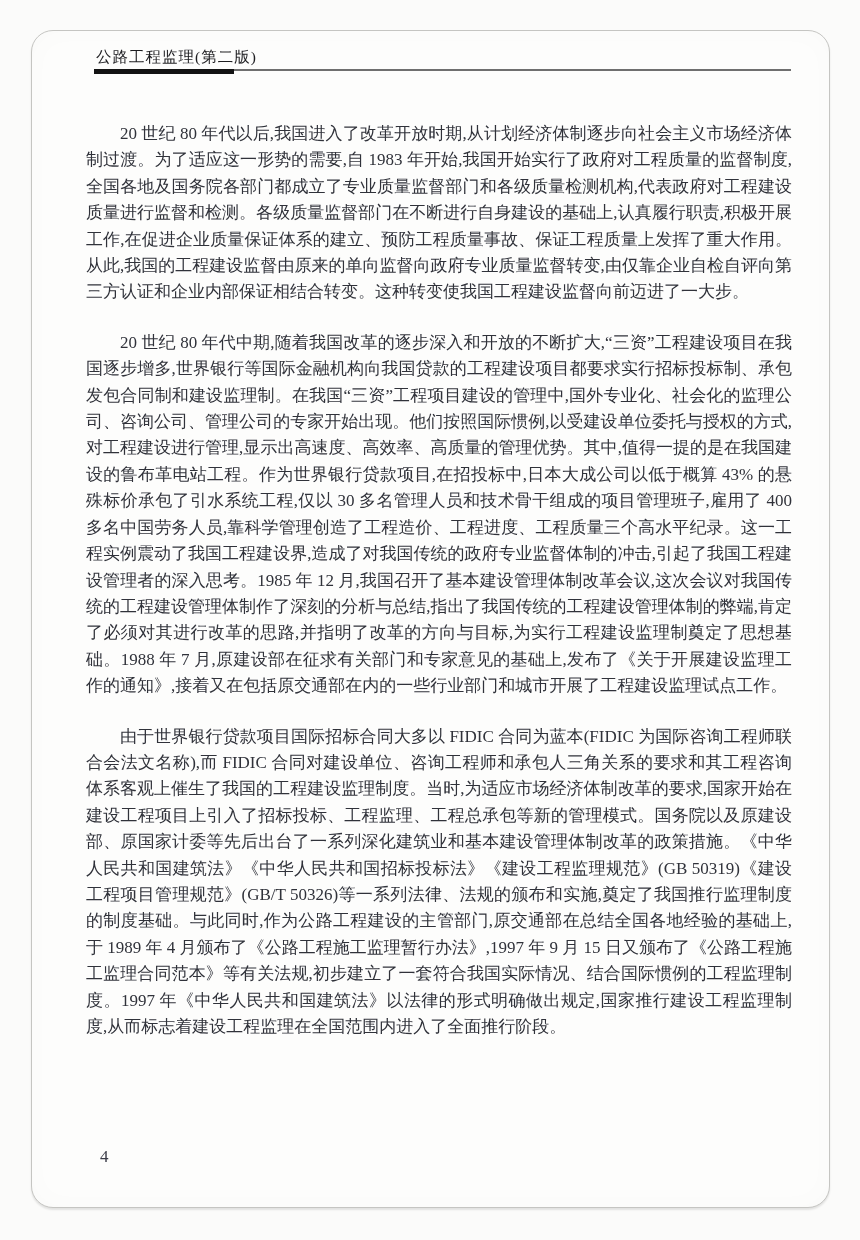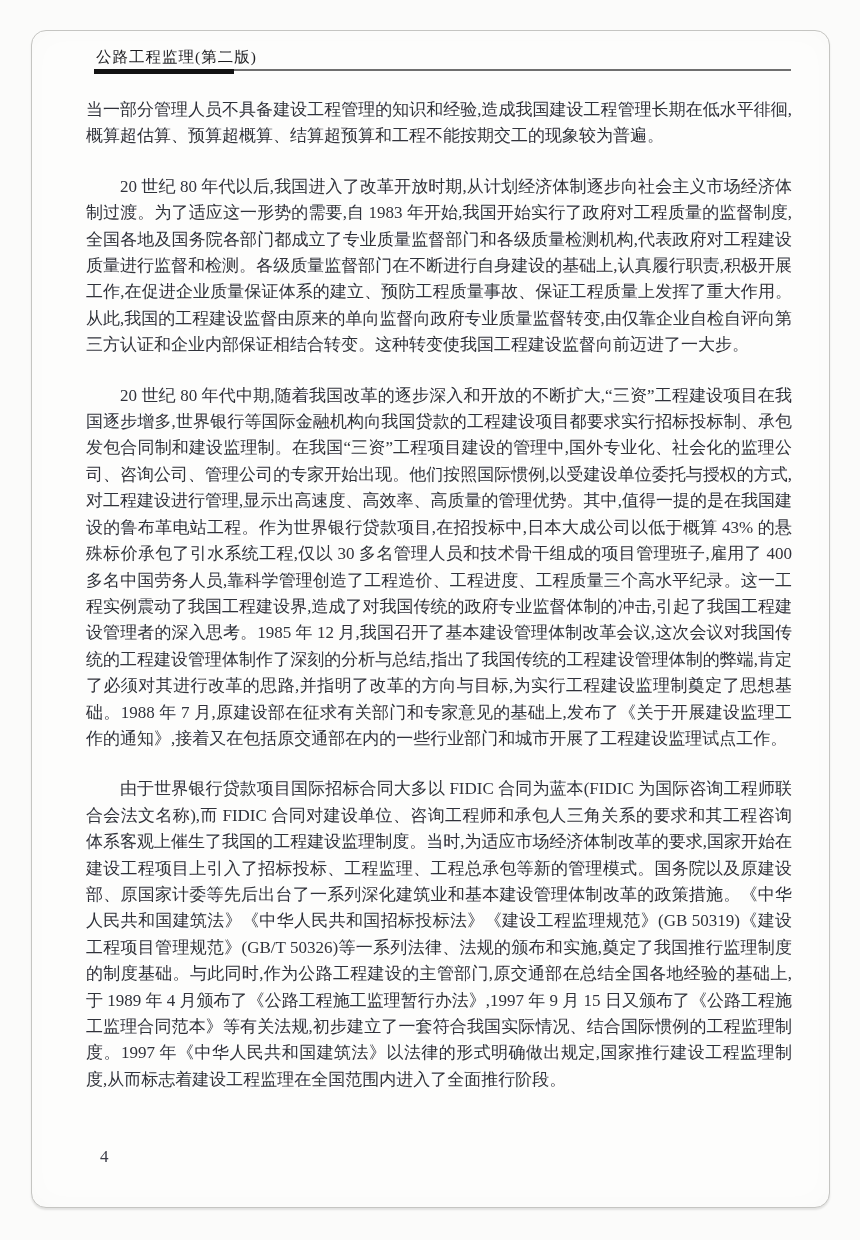--- a/index.html
+++ b/index.html
@@ -15,21 +15,21 @@
     overflow: hidden;
   }
   .page {
     position: absolute;
     left: 31px;
     top: 30px;
     width: 797px;
     height: 1176px;
     background: #fdfdfc;
     border: 1px solid #c5c5c2;
-    border-radius: 15px;
+    border-radius: 22px;
     box-shadow: 0 2px 2px rgba(0,0,0,0.10), inset 0 0 30px rgba(0,0,0,0.015);
   }
   .header-title {
     position: absolute;
     left: 64px;
     top: 16px;
     font-size: 15.5px;
     letter-spacing: 1px;
     color: #1d1d20;
     white-space: nowrap;
@@ -90,21 +90,20 @@
 <div class="page">
 
   <div class="header-title">公路工程监理(第二版)</div>
 
   <div class="header-rule">
     <div class="thin"></div>
     <div class="thick"></div>
   </div>
 
   <div class="content">
-    <p>当一部分管理人员不具备建设工程管理的知识和经验,造成我国建设工程管理长期在低水平徘徊,概算超估算、预算超概算、结算超预算和工程不能按期交工的现象较为普遍。</p>
     <p class="indent">20 世纪 80 年代以后,我国进入了改革开放时期,从计划经济体制逐步向社会主义市场经济体制过渡。为了适应这一形势的需要,自 1983 年开始,我国开始实行了政府对工程质量的监督制度,全国各地及国务院各部门都成立了专业质量监督部门和各级质量检测机构,代表政府对工程建设质量进行监督和检测。各级质量监督部门在不断进行自身建设的基础上,认真履行职责,积极开展工作,在促进企业质量保证体系的建立、预防工程质量事故、保证工程质量上发挥了重大作用。从此,我国的工程建设监督由原来的单向监督向政府专业质量监督转变,由仅靠企业自检自评向第三方认证和企业内部保证相结合转变。这种转变使我国工程建设监督向前迈进了一大步。</p>
     <p class="indent">20 世纪 80 年代中期,随着我国改革的逐步深入和开放的不断扩大,“三资”工程建设项目在我国逐步增多,世界银行等国际金融机构向我国贷款的工程建设项目都要求实行招标投标制、承包发包合同制和建设监理制。在我国“三资”工程项目建设的管理中,国外专业化、社会化的监理公司、咨询公司、管理公司的专家开始出现。他们按照国际惯例,以受建设单位委托与授权的方式,对工程建设进行管理,显示出高速度、高效率、高质量的管理优势。其中,值得一提的是在我国建设的鲁布革电站工程。作为世界银行贷款项目,在招投标中,日本大成公司以低于概算 43% 的悬殊标价承包了引水系统工程,仅以 30 多名管理人员和技术骨干组成的项目管理班子,雇用了 400 多名中国劳务人员,靠科学管理创造了工程造价、工程进度、工程质量三个高水平纪录。这一工程实例震动了我国工程建设界,造成了对我国传统的政府专业监督体制的冲击,引起了我国工程建设管理者的深入思考。1985 年 12 月,我国召开了基本建设管理体制改革会议,这次会议对我国传统的工程建设管理体制作了深刻的分析与总结,指出了我国传统的工程建设管理体制的弊端,肯定了必须对其进行改革的思路,并指明了改革的方向与目标,为实行工程建设监理制奠定了思想基础。1988 年 7 月,原建设部在征求有关部门和专家意见的基础上,发布了《关于开展建设监理工作的通知》,接着又在包括原交通部在内的一些行业部门和城市开展了工程建设监理试点工作。</p>
     <p class="indent">由于世界银行贷款项目国际招标合同大多以 FIDIC 合同为蓝本(FIDIC 为国际咨询工程师联合会法文名称),而 FIDIC 合同对建设单位、咨询工程师和承包人三角关系的要求和其工程咨询体系客观上催生了我国的工程建设监理制度。当时,为适应市场经济体制改革的要求,国家开始在建设工程项目上引入了招标投标、工程监理、工程总承包等新的管理模式。国务院以及原建设部、原国家计委等先后出台了一系列深化建筑业和基本建设管理体制改革的政策措施。《中华人民共和国建筑法》《中华人民共和国招标投标法》《建设工程监理规范》(GB 50319)《建设工程项目管理规范》(GB/T 50326)等一系列法律、法规的颁布和实施,奠定了我国推行监理制度的制度基础。与此同时,作为公路工程建设的主管部门,原交通部在总结全国各地经验的基础上,于 1989 年 4 月颁布了《公路工程施工监理暂行办法》,1997 年 9 月 15 日又颁布了《公路工程施工监理合同范本》等有关法规,初步建立了一套符合我国实际情况、结合国际惯例的工程监理制度。1997 年《中华人民共和国建筑法》以法律的形式明确做出规定,国家推行建设工程监理制度,从而标志着建设工程监理在全国范围内进入了全面推行阶段。</p>
   </div>
 
   <div class="page-number">4</div>
 
 </div>
 
 </body></html>

